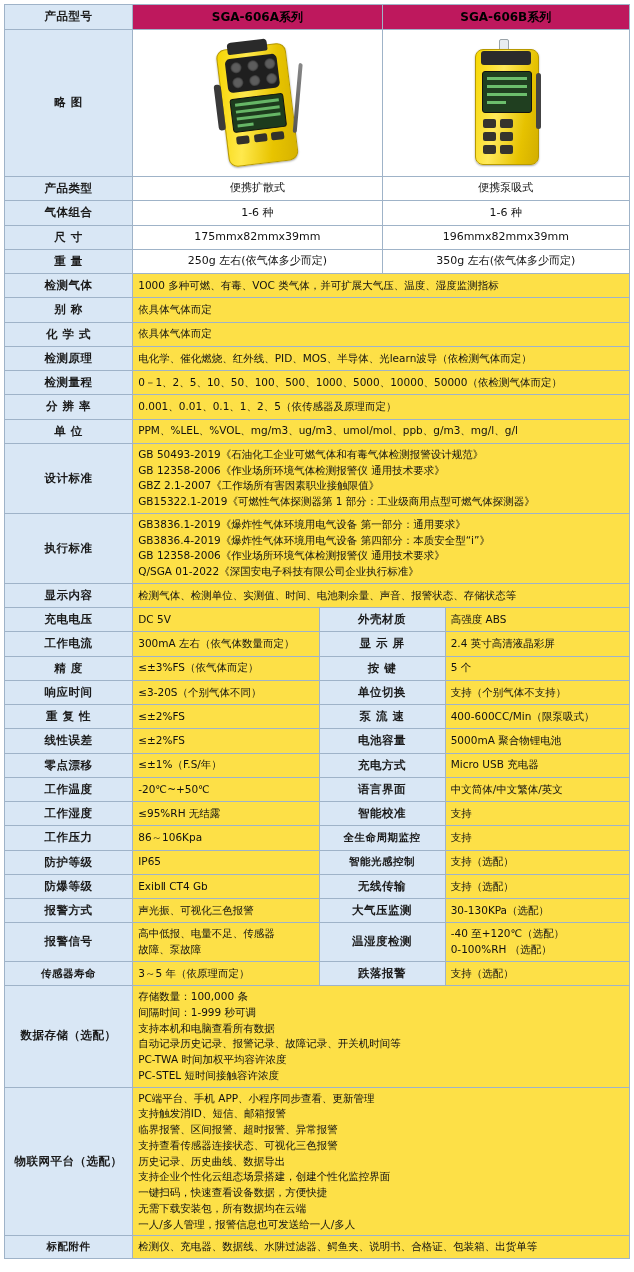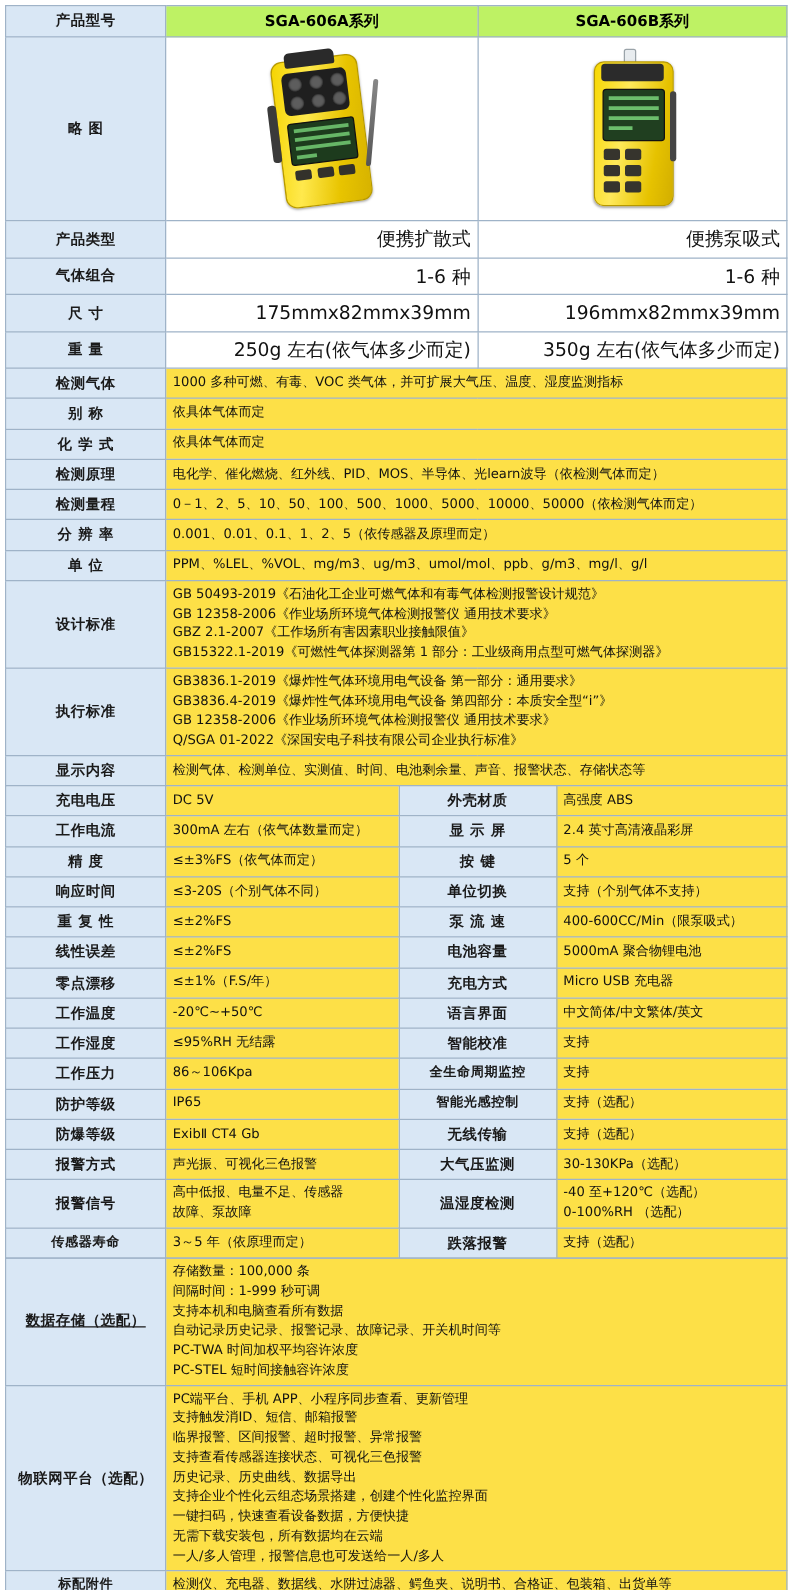--- a/index.html
+++ b/index.html
@@ -39,26 +39,26 @@
     letter-spacing: 0.5px;
   }
   .val {
     background: #fde047;
     text-align: left;
     font-size: 10.5px;
     color: #111;
   }
   .val-c {
     background: #ffffff;
-    text-align: right;
-    font-size: 15px;
+    text-align: center;
+    font-size: 11px;
     color: #111;
   }
   .hdr {
-    background: #bef264;
+    background: #be185d;
     text-align: center;
     font-weight: bold;
     font-size: 12px;
   }
   .multi {
     line-height: 1.65;
   }
   .multi div {
     white-space: nowrap;
     overflow: hidden;
@@ -479,21 +479,21 @@
     </tbody>
   </table>
 
   <table class="spec" style="margin-top:-1px;">
     <colgroup>
       <col style="width:128px">
       <col style="width:496px">
     </colgroup>
     <tbody>
       <tr>
-        <td class="lbl" style="line-height:1.7;text-decoration:underline;">
+        <td class="lbl" style="line-height:1.7;">
           <div>数据存储（选配）</div>
         </td>
         <td class="val multi">
           <div>存储数量：100,000 条</div>
           <div>间隔时间：1-999 秒可调</div>
           <div>支持本机和电脑查看所有数据</div>
           <div>自动记录历史记录、报警记录、故障记录、开关机时间等</div>
           <div>PC-TWA 时间加权平均容许浓度</div>
           <div>PC-STEL 短时间接触容许浓度</div>
         </td>

